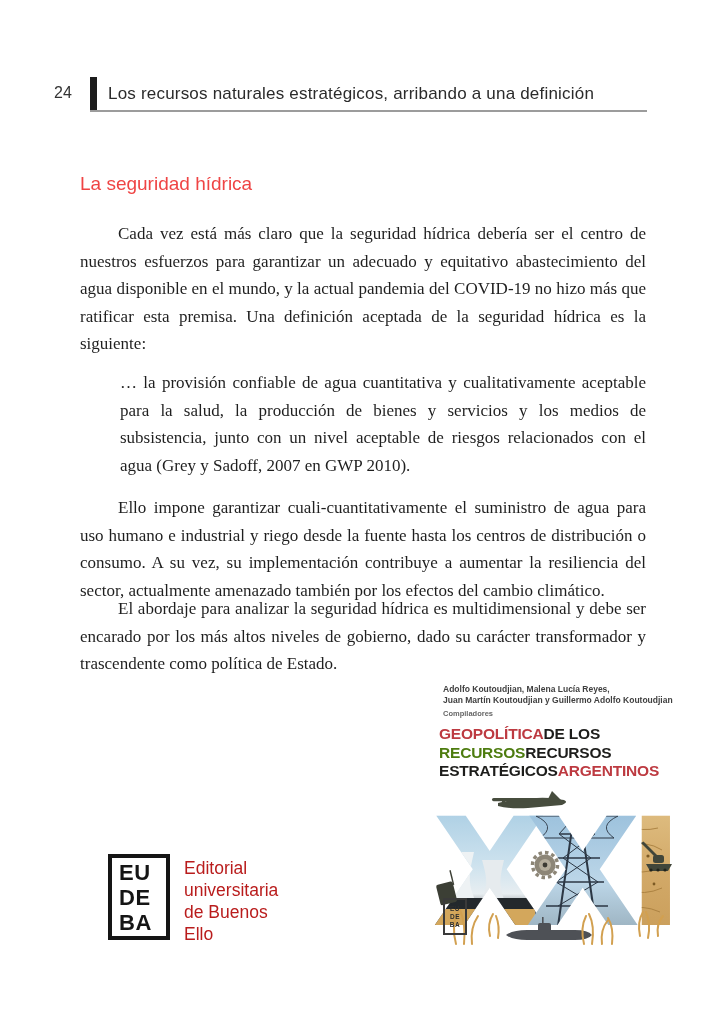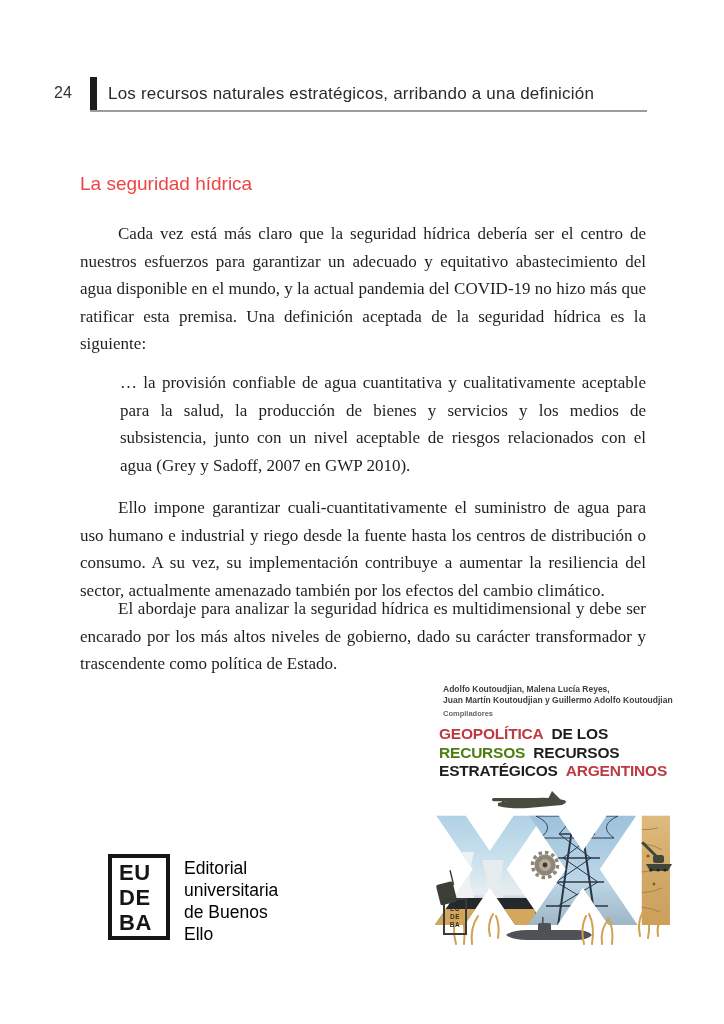--- a/index.html
+++ b/index.html
@@ -23,33 +23,33 @@
   .p3{position:absolute;left:80px;top:578px;width:566px;text-indent:38px;}
 
   
   .cover{position:absolute;left:430px;top:680px;width:250px;height:270px;}
   .cover-authors{position:absolute;left:13px;top:4px;font-size:8.5px;font-weight:bold;
                  color:#3f3f3f;line-height:11px;white-space:nowrap;}
   .cover-authors span{display:block;}
   .cover-role{font-size:7.5px;font-weight:bold;color:#666;margin-top:2px;}
   .cover-title{position:absolute;left:9px;top:45px;font-size:15.5px;font-weight:bold;
                line-height:18.5px;letter-spacing:-.2px;white-space:nowrap;}
-  .cover-title .seg2{margin-left:8px;}
+  .cover-title .seg2{margin-left:0;}
   .collage{position:absolute;left:2px;top:106px;width:245px;height:162px;}
   .cl{font:bold 150px "DejaVu Sans",sans-serif;}
   .mini-logo{position:absolute;left:13px;top:218px;width:20px;height:33px;border:2px solid #3a3a3a;
              display:flex;flex-direction:column;align-items:center;justify-content:center;
              font-size:6.5px;font-weight:bold;line-height:8px;color:#2e2e2e;letter-spacing:.5px;}
 
   
   .pub-logo{position:absolute;left:108px;top:854px;width:62px;height:86px;border:4px solid #151515;
             box-sizing:border-box;display:flex;flex-direction:column;justify-content:center;
             padding-left:7px;}
   .pub-logo span{font-size:22px;font-weight:bold;line-height:25px;letter-spacing:.5px;color:#151515;}
-  .pub-name{position:absolute;left:184px;top:857px;font-size:17.5px;line-height:22px;color:#000000;}
+  .pub-name{position:absolute;left:184px;top:857px;font-size:17.5px;line-height:22px;color:#b91c1c;}
   .pub-name span{display:block;}
 </style>
 </head>
 <body>
 
 <div class="page">
 
   <div class="page-num">24</div>
   <div class="header-bar"></div>
   <div class="running-title">Los recursos naturales estratégicos, arribando a una definición</div>

